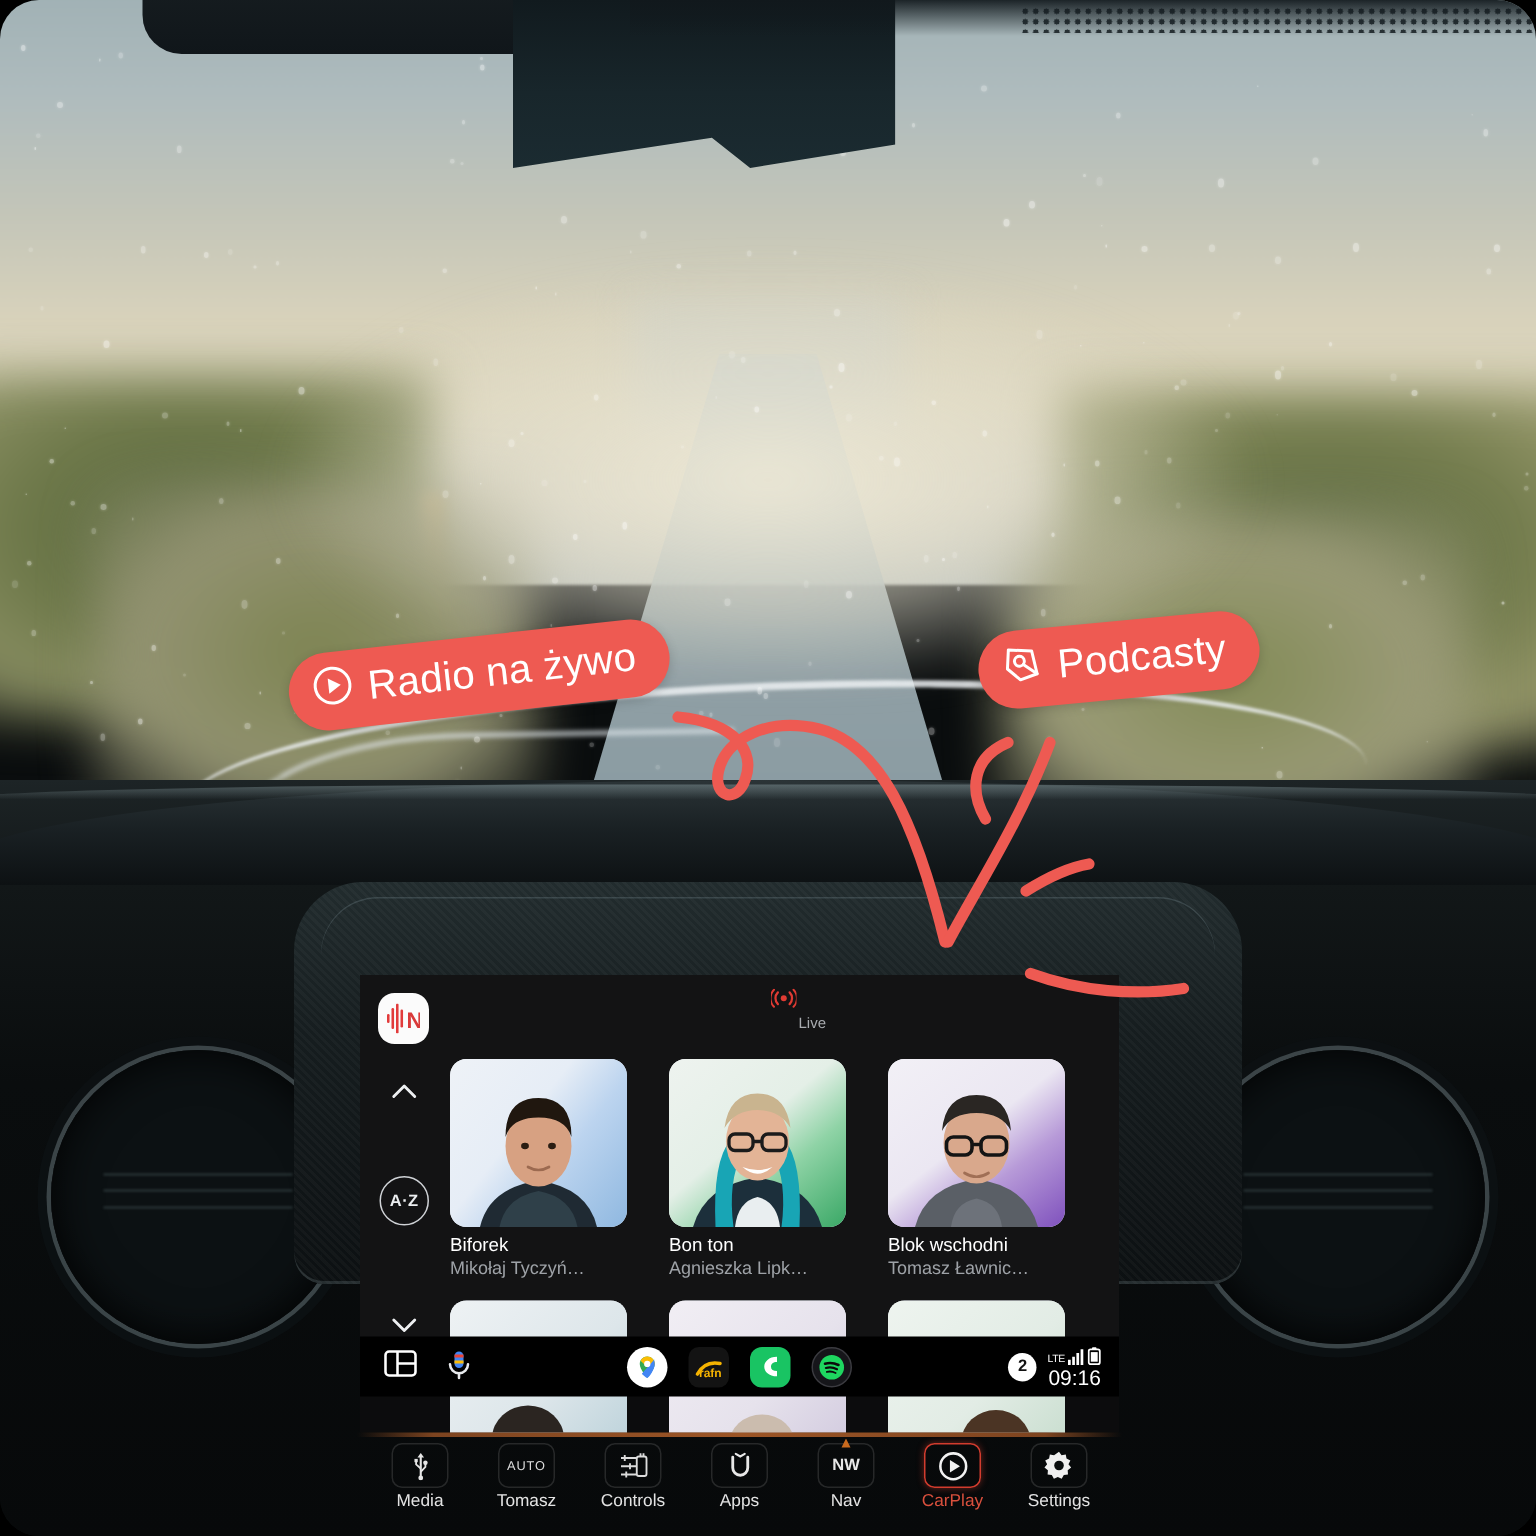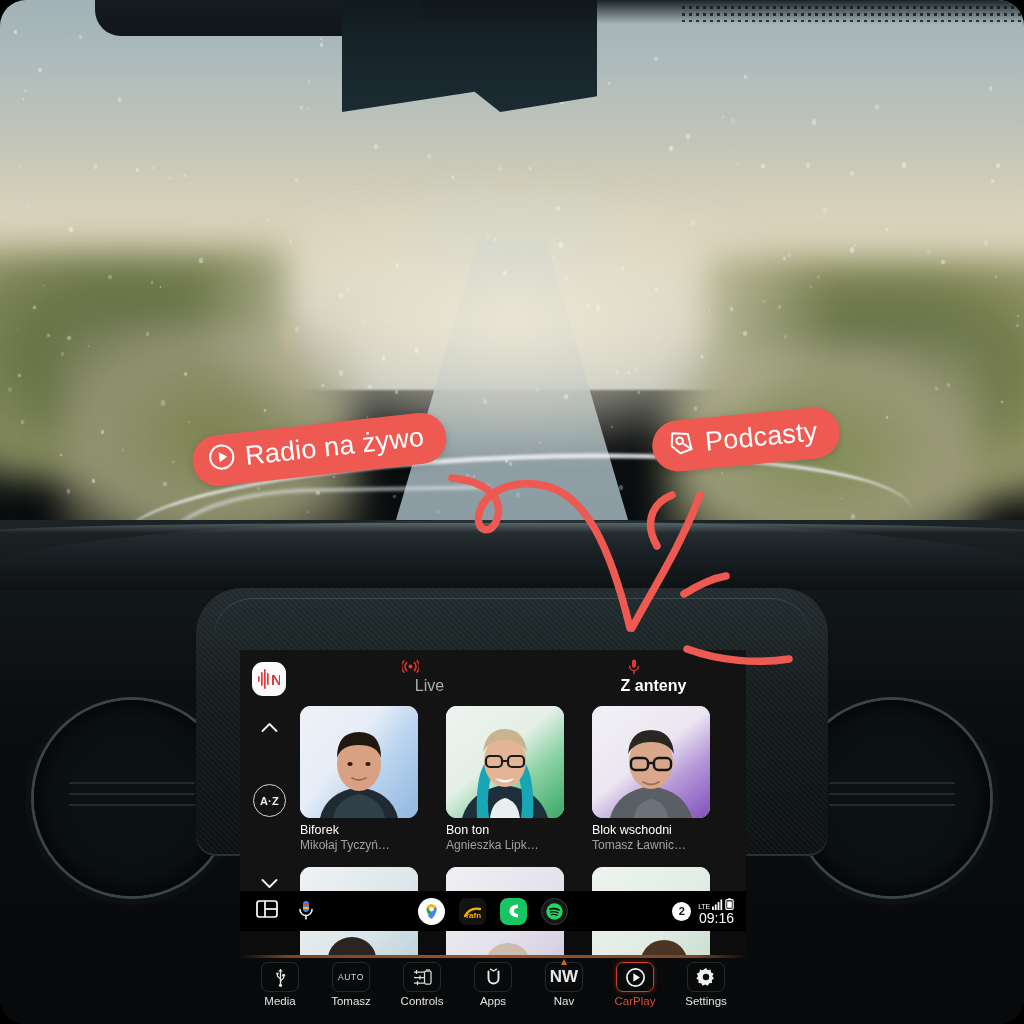--- a/index.html
+++ b/index.html
@@ -209,21 +209,21 @@
   .tabs {
     position: absolute; left: 58px; top: 6px; width: 448px; height: 46px;
     display: flex;
   }
   .tab {
     flex: 1; display: flex; flex-direction: column;
     align-items: center; justify-content: flex-start; gap: 2px;
     padding-top: 3px;
   }
   .tab .ticon { height: 16px; display: block; }
-  .tab .tlabel { font-size: 16px; color: #a9acb0; white-space: nowrap; margin-left: 39px; }
+  .tab .tlabel { font-size: 10px; color: #a9acb0; white-space: nowrap; margin-left: 39px; }
   .tab.active .tlabel { color: #fff; font-weight: bold; }
   
   .grid {
     position: absolute; left: 58px; top: 56px; width: 448px; height: 209px;
     display: grid; grid-template-columns: repeat(3, 124px);
     column-gap: 22px; row-gap: 14px; padding-left: 2px;
   }
   .card { width: 124px; }
   .thumb {
     width: 118px; height: 112px; border-radius: 11px; overflow: hidden;
@@ -281,21 +281,21 @@
   .hbtn .hicon {
     width: 38px; height: 30px; border-radius: 7px;
     border: 1px solid rgba(150,150,150,.22);
     display: flex; align-items: center; justify-content: center;
     color: #e6e6e6; position: relative;
   }
   .hbtn .hlabel { font-size: 11.5px; color: #e3e3e3; white-space: nowrap; }
   .hbtn.active .hicon { border-color: #d23c2e; box-shadow: 0 0 5px rgba(210,60,46,.5); }
   .hbtn.active .hlabel { color: #d9503d; }
   .auto-txt { font-size: 8.5px; letter-spacing: .6px; color: #ddd; }
-  .nw-txt { font-size: 17px; font-weight: bold; color: #e8e8e8; }
+  .nw-txt { font-size: 11px; font-weight: bold; color: #e8e8e8; }
 
   
   .anno { position: absolute; inset: 0; pointer-events: none; }
   .pill {
     position: absolute;
     background: #ee5a52;
     border-radius: 999px;
     display: flex; align-items: center; gap: 10px;
     padding: 9px 22px 11px 16px;
     color: #fff;
@@ -577,30 +577,20 @@
           <span class="ticon">
             <svg width="17" height="13" viewBox="0 0 17 13">
               <circle cx="8.5" cy="6.5" r="2" fill="#e03b33"></circle>
               <path d="M4.6 2.6a5.5 5.5 0 0 0 0 7.8M12.4 2.6a5.5 5.5 0 0 1 0 7.8" stroke="#e03b33" stroke-width="1.5" fill="none" stroke-linecap="round"></path>
               <path d="M2 .8a8.2 8.2 0 0 0 0 11.4M15 .8a8.2 8.2 0 0 1 0 11.4" stroke="#e03b33" stroke-width="1.3" fill="none" stroke-linecap="round"></path>
             </svg>
           </span>
           <span class="tlabel">Live</span>
         </div>
 
-        <div class="tab active">
-          <span class="ticon">
-            <svg width="12" height="16" viewBox="0 0 12 16">
-              <rect x="4" y="0.5" width="4" height="8.2" rx="2" fill="#e03b33"></rect>
-              <path d="M1.6 7.2a4.4 4.4 0 0 0 8.8 0" stroke="#e03b33" stroke-width="1.35" fill="none" stroke-linecap="round"></path>
-              <path d="M6 11.6v3.2" stroke="#e03b33" stroke-width="1.35" stroke-linecap="round"></path>
-            </svg>
-          </span>
-          <span class="tlabel">Z anteny</span>
-        </div>
 
 
       </div>
 
       <div class="grid">
 
         <div class="card">
           <div class="thumb">
             <div class="bg" style="background:linear-gradient(128deg,#eef2f7 0%,#e6edf6 40%,#bcd4ef 62%,#8fb8e0 100%);"></div>
             <svg class="face" width="118" height="112" viewBox="0 0 118 112">

